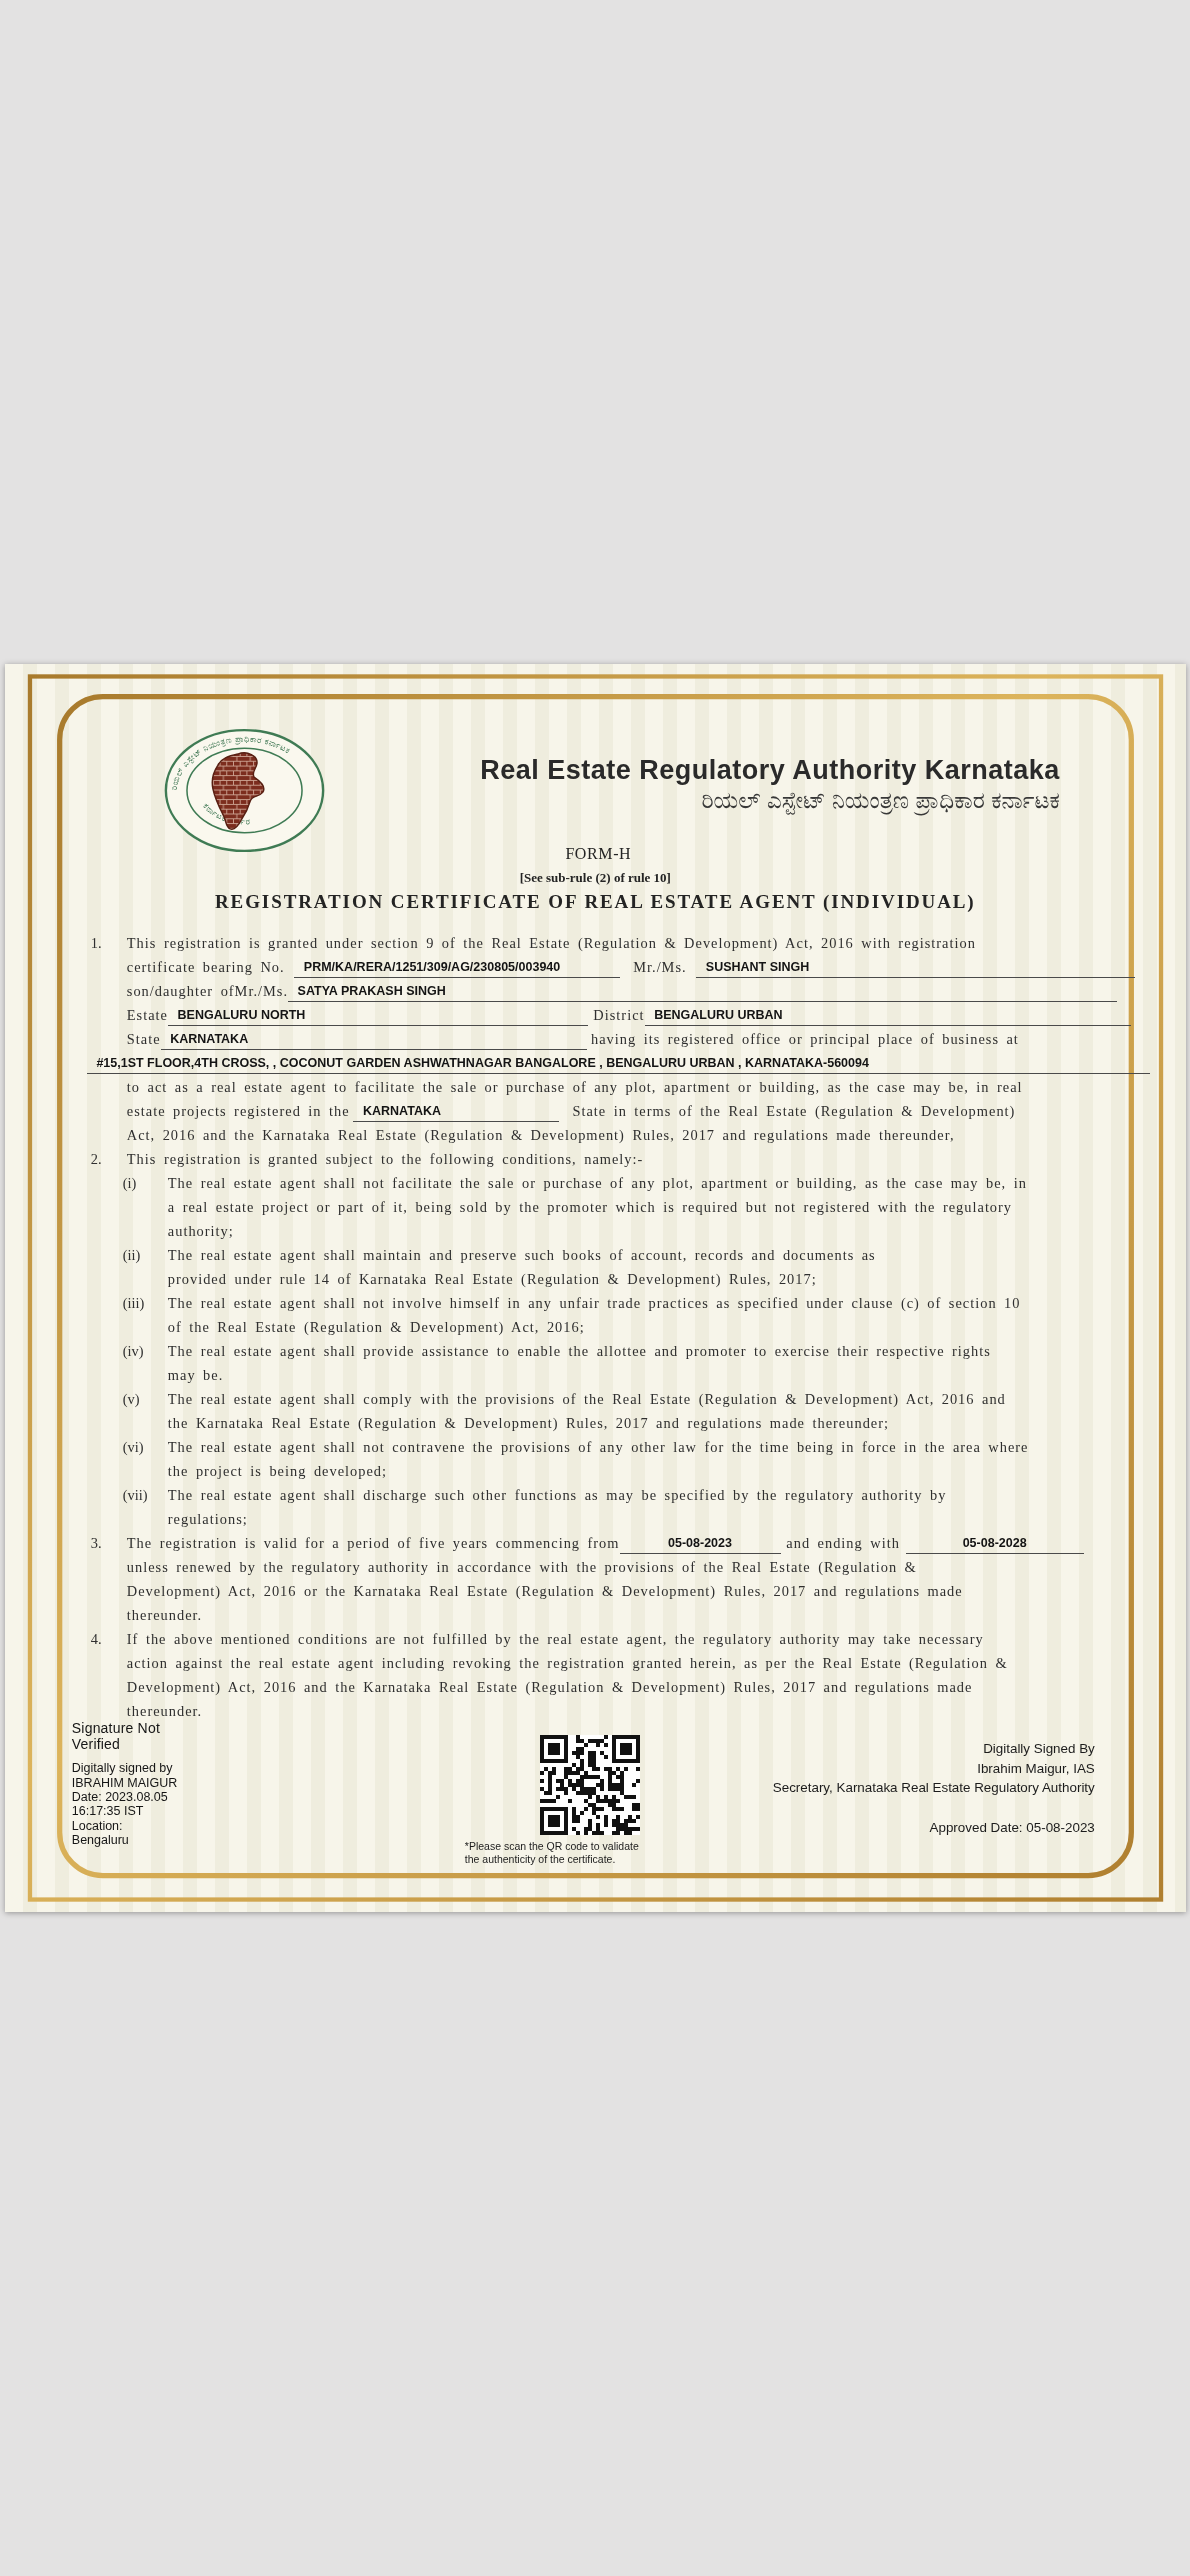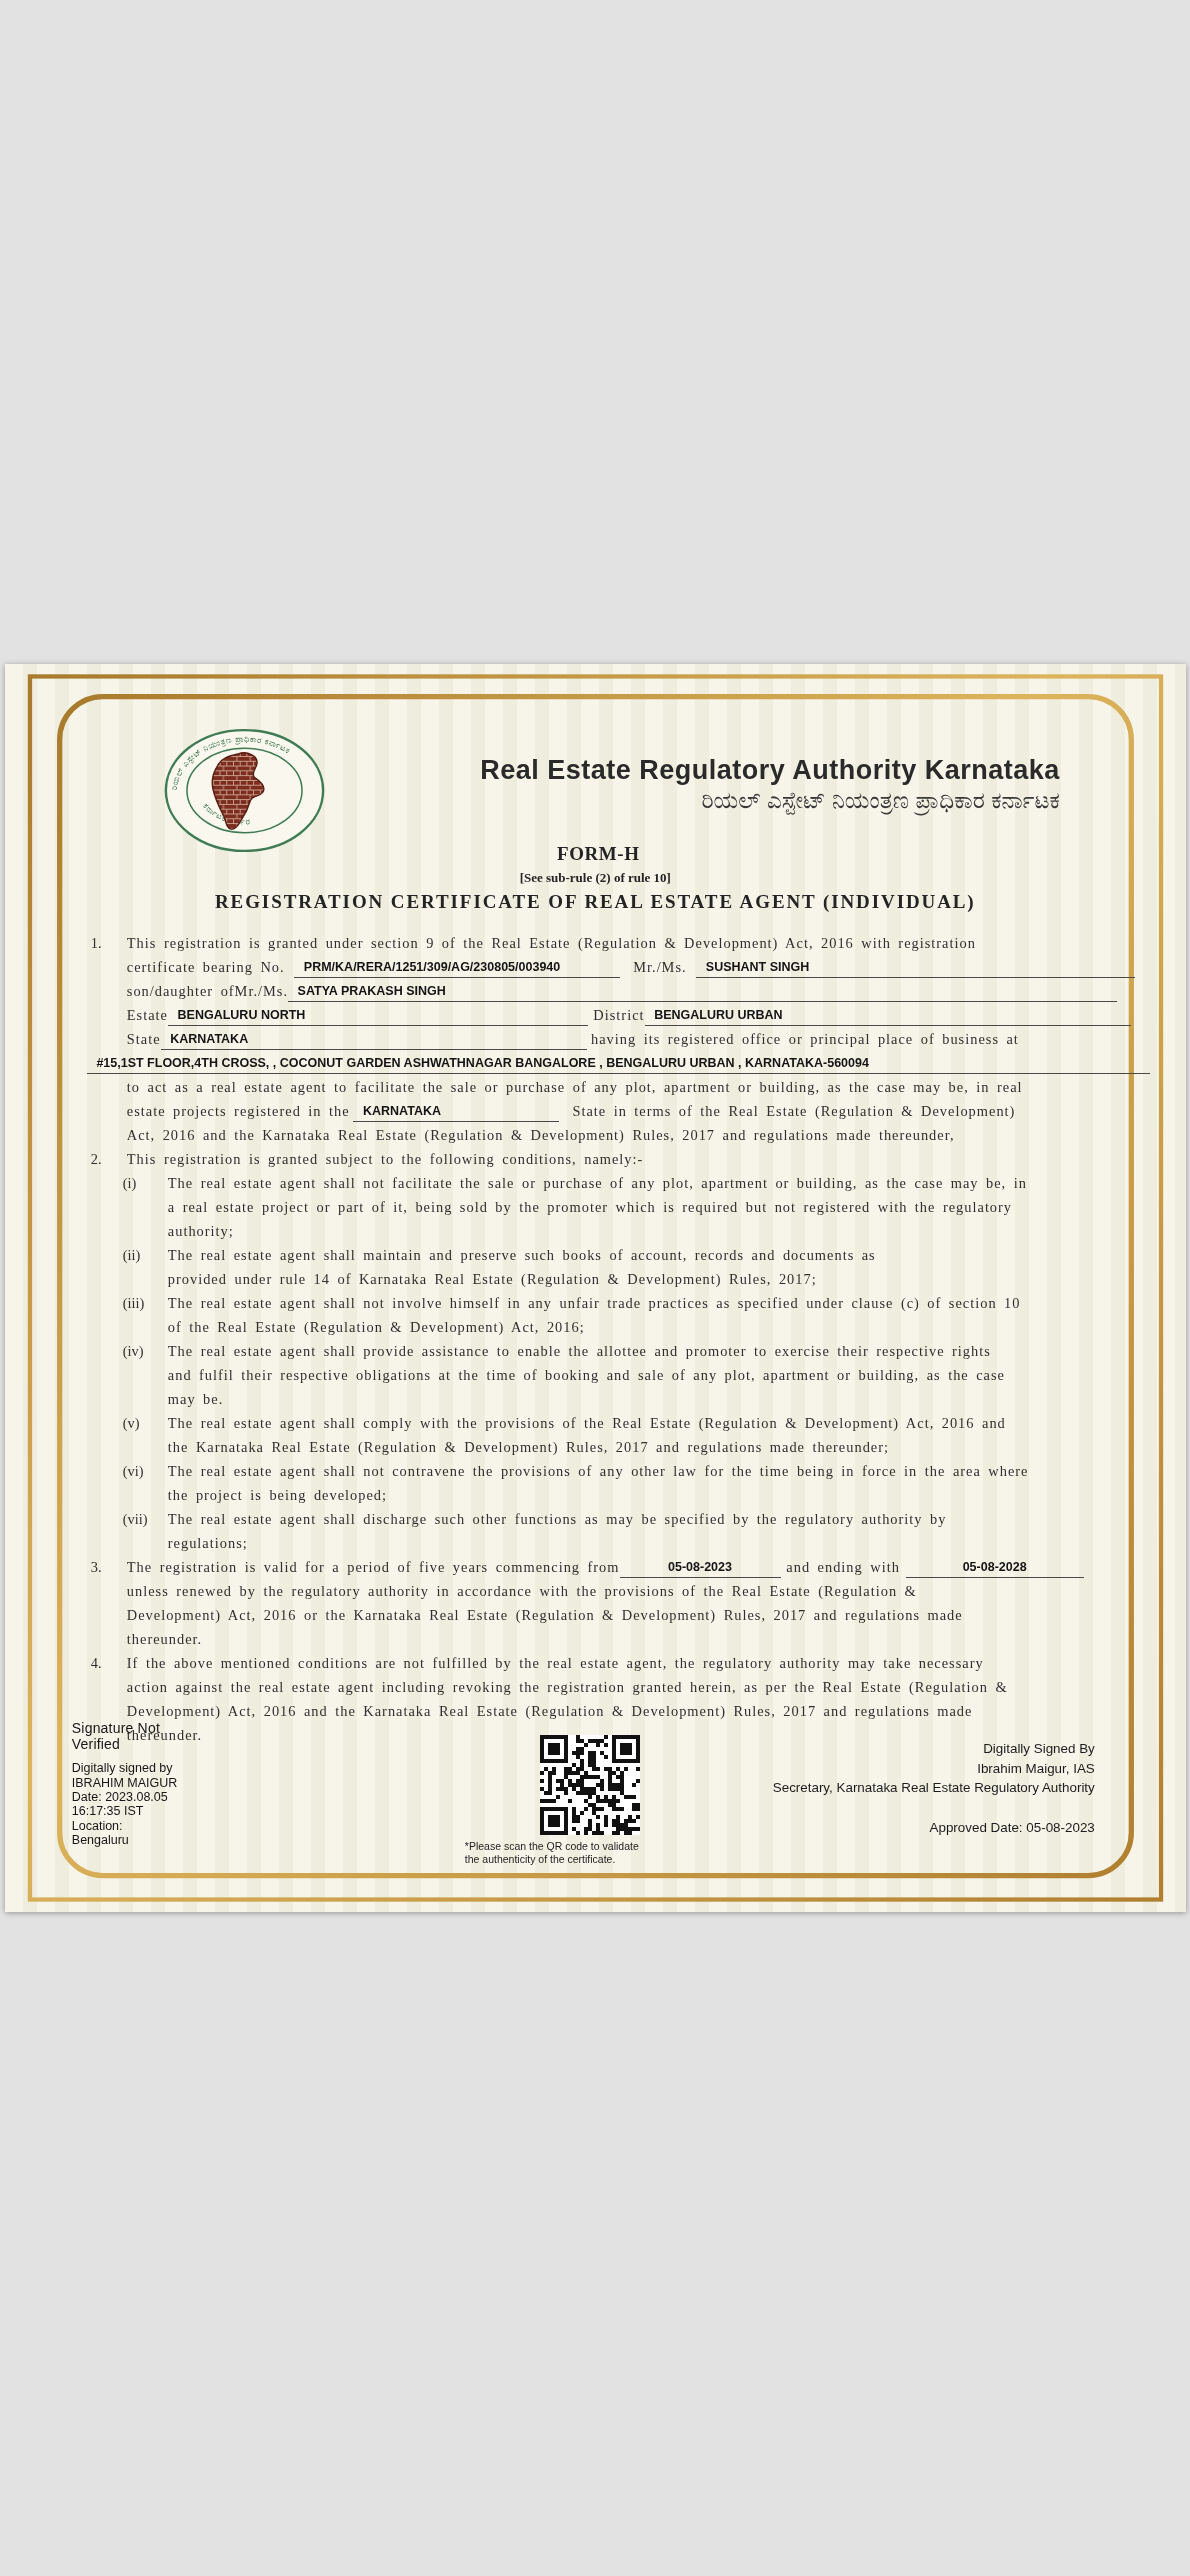--- a/index.html
+++ b/index.html
@@ -14,21 +14,21 @@
     background:repeating-linear-gradient(90deg,#f7f5ea 0px,#f7f5ea 18px,#efedde 18px,#efedde 32px);
     box-shadow:0 1px 5.8px rgba(0,0,0,.35);
   }
   .border-svg{position:absolute;left:0;top:0;width:1181px;height:1248px;pointer-events:none;}
   
   .emblem{position:absolute;left:158px;top:63px;width:163px;height:127px;}
   .titleblock{position:absolute;left:355px;top:92px;width:700px;text-align:right;}
   .title-en{font-family:"Liberation Sans",sans-serif;font-weight:700;font-size:27px;line-height:29px;color:#2a2a2a;letter-spacing:0.5px;}
   .title-kn{font-family:"Liberation Sans",sans-serif;font-size:23px;line-height:27px;color:#383838;margin-top:1.9px;}
   .formblock{position:absolute;left:0;top:178px;width:1181px;text-align:center;color:#242424;}
-  .form-no{font-weight:700;font-size:19px;line-height:24px;letter-spacing:0.6px;padding-left:6px;}
+  .form-no{font-weight:400;font-size:16px;line-height:24px;letter-spacing:0.6px;padding-left:6px;}
   .sub-rule{font-weight:700;font-size:13px;line-height:23px;}
   .cert-title{font-weight:700;font-size:19px;line-height:25px;letter-spacing:1.9px;}
   
   .content{
     position:absolute;left:0;top:267px;width:1181px;
     font-size:14.4px;line-height:24px;letter-spacing:1px;word-spacing:2.9px;
     color:#2f2f2f;
   }
   .ln{position:relative;white-space:nowrap;height:24px;}
   .it{padding-left:122px;}
@@ -129,21 +129,20 @@
     <div class="ln cl"><span>a real estate project or part of it, being sold by the promoter which is required but not registered with the regulatory</span></div>
     <div class="ln cl"><span>authority;</span></div>
 
     <div class="ln cl"><span class="clabel">(ii)</span><span>The real estate agent shall maintain and preserve such books of account, records and documents as</span></div>
     <div class="ln cl"><span>provided under rule 14 of Karnataka Real Estate (Regulation &amp; Development) Rules, 2017;</span></div>
 
     <div class="ln cl"><span class="clabel">(iii)</span><span>The real estate agent shall not involve himself in any unfair trade practices as specified under clause (c) of section 10</span></div>
     <div class="ln cl"><span>of the Real Estate (Regulation &amp; Development) Act, 2016;</span></div>
 
     <div class="ln cl"><span class="clabel">(iv)</span><span>The real estate agent shall provide assistance to enable the allottee and promoter to exercise their respective rights</span></div>
-    <div class="ln cl"><span>and fulfil their respective obligations at the time of booking and sale of any plot, apartment or building, as the case</span></div>
     <div class="ln cl"><span>may be.</span></div>
 
     <div class="ln cl"><span class="clabel">(v)</span><span>The real estate agent shall comply with the provisions of the Real Estate (Regulation &amp; Development) Act, 2016 and</span></div>
     <div class="ln cl"><span>the Karnataka Real Estate (Regulation &amp; Development) Rules, 2017 and regulations made thereunder;</span></div>
 
     <div class="ln cl"><span class="clabel">(vi)</span><span>The real estate agent shall not contravene the provisions of any other law for the time being in force in the area where</span></div>
     <div class="ln cl"><span>the project is being developed;</span></div>
 
     <div class="ln cl"><span class="clabel">(vii)</span><span>The real estate agent shall discharge such other functions as may be specified by the regulatory authority by</span></div>
     <div class="ln cl"><span>regulations;</span></div>

